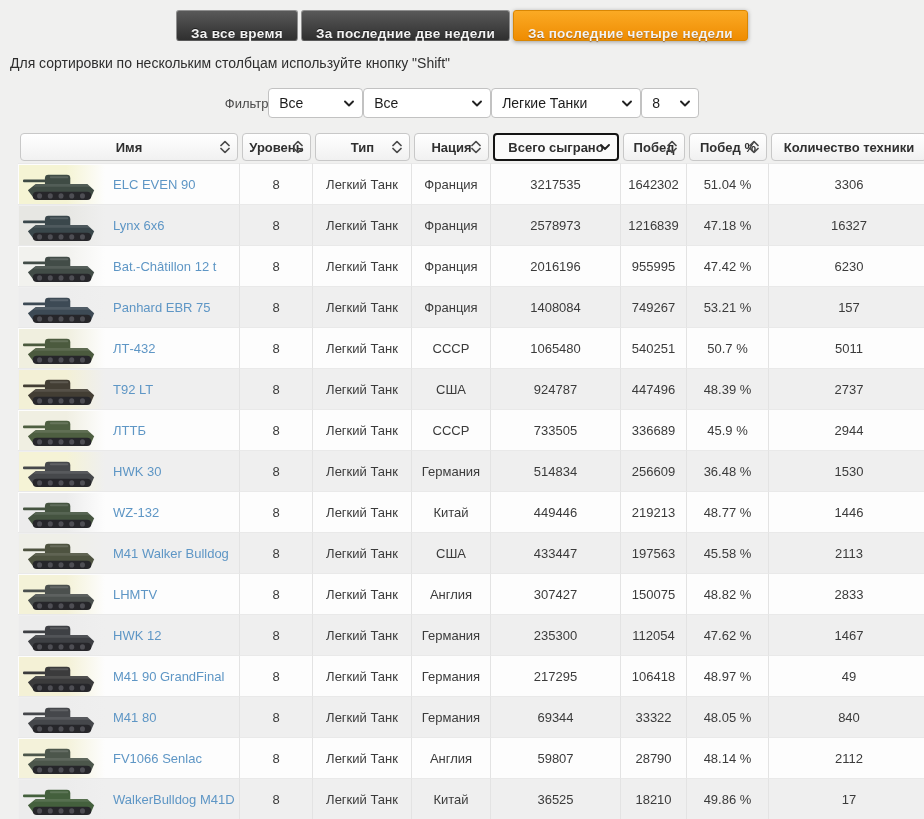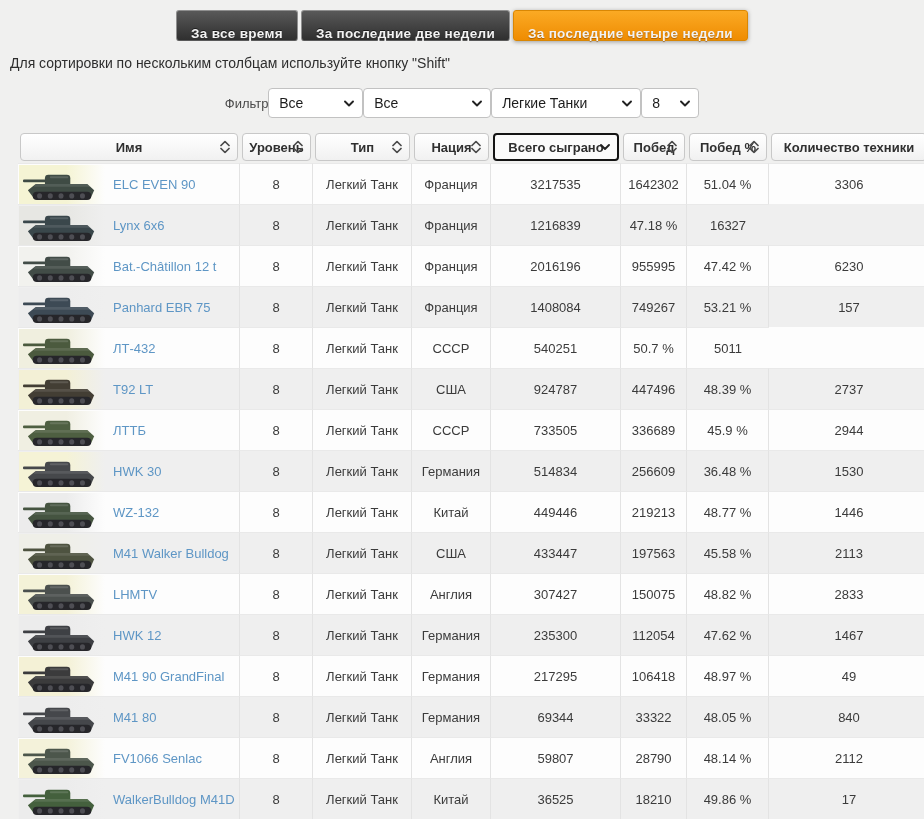--- a/index.html
+++ b/index.html
@@ -240,20 +240,21 @@
       <div class="tank-box" style="background: linear-gradient(90deg, rgb(231, 231, 227) 0%, rgb(231, 231, 227) 55%, rgba(255, 255, 255, 0) 100%);">
         <svg class="tank" width="78" height="34" viewBox="0 0 80 34" style="color: rgb(58, 71, 75);">
               <use href="#ico-tank"></use>
             </svg>
       </div>
       <a class="tank-link">Lynx 6x6</a>
     </div>
     <div class="cell">8</div>
     <div class="cell">Легкий Танк</div>
     <div class="cell">Франция</div>
+    <div class="cell">2578973</div>
     <div class="cell">1216839</div>
     <div class="cell">47.18 %</div>
     <div class="cell">16327</div>
   </div>
 
   <div class="row">
     <div class="cell name-cell">
       <div class="tank-box" style="background: linear-gradient(90deg, rgb(242, 242, 238) 0%, rgb(242, 242, 238) 55%, rgba(255, 255, 255, 0) 100%);">
         <svg class="tank" width="78" height="34" viewBox="0 0 80 34" style="color: rgb(66, 76, 71);">
               <use href="#ico-tank"></use>
@@ -293,20 +294,21 @@
       <div class="tank-box" style="background: linear-gradient(90deg, rgb(240, 239, 223) 0%, rgb(240, 239, 223) 55%, rgba(255, 255, 255, 0) 100%);">
         <svg class="tank" width="78" height="34" viewBox="0 0 80 34" style="color: rgb(75, 90, 62);">
               <use href="#ico-tank"></use>
             </svg>
       </div>
       <a class="tank-link">ЛТ-432</a>
     </div>
     <div class="cell">8</div>
     <div class="cell">Легкий Танк</div>
     <div class="cell">СССР</div>
+    <div class="cell">1065480</div>
     <div class="cell">540251</div>
     <div class="cell">50.7 %</div>
     <div class="cell">5011</div>
   </div>
 
   <div class="row even">
     <div class="cell name-cell">
       <div class="tank-box" style="background: linear-gradient(90deg, rgb(243, 240, 214) 0%, rgb(243, 240, 214) 55%, rgba(255, 255, 255, 0) 100%);">
         <svg class="tank" width="78" height="34" viewBox="0 0 80 34" style="color: rgb(67, 62, 52);">
               <use href="#ico-tank"></use>

